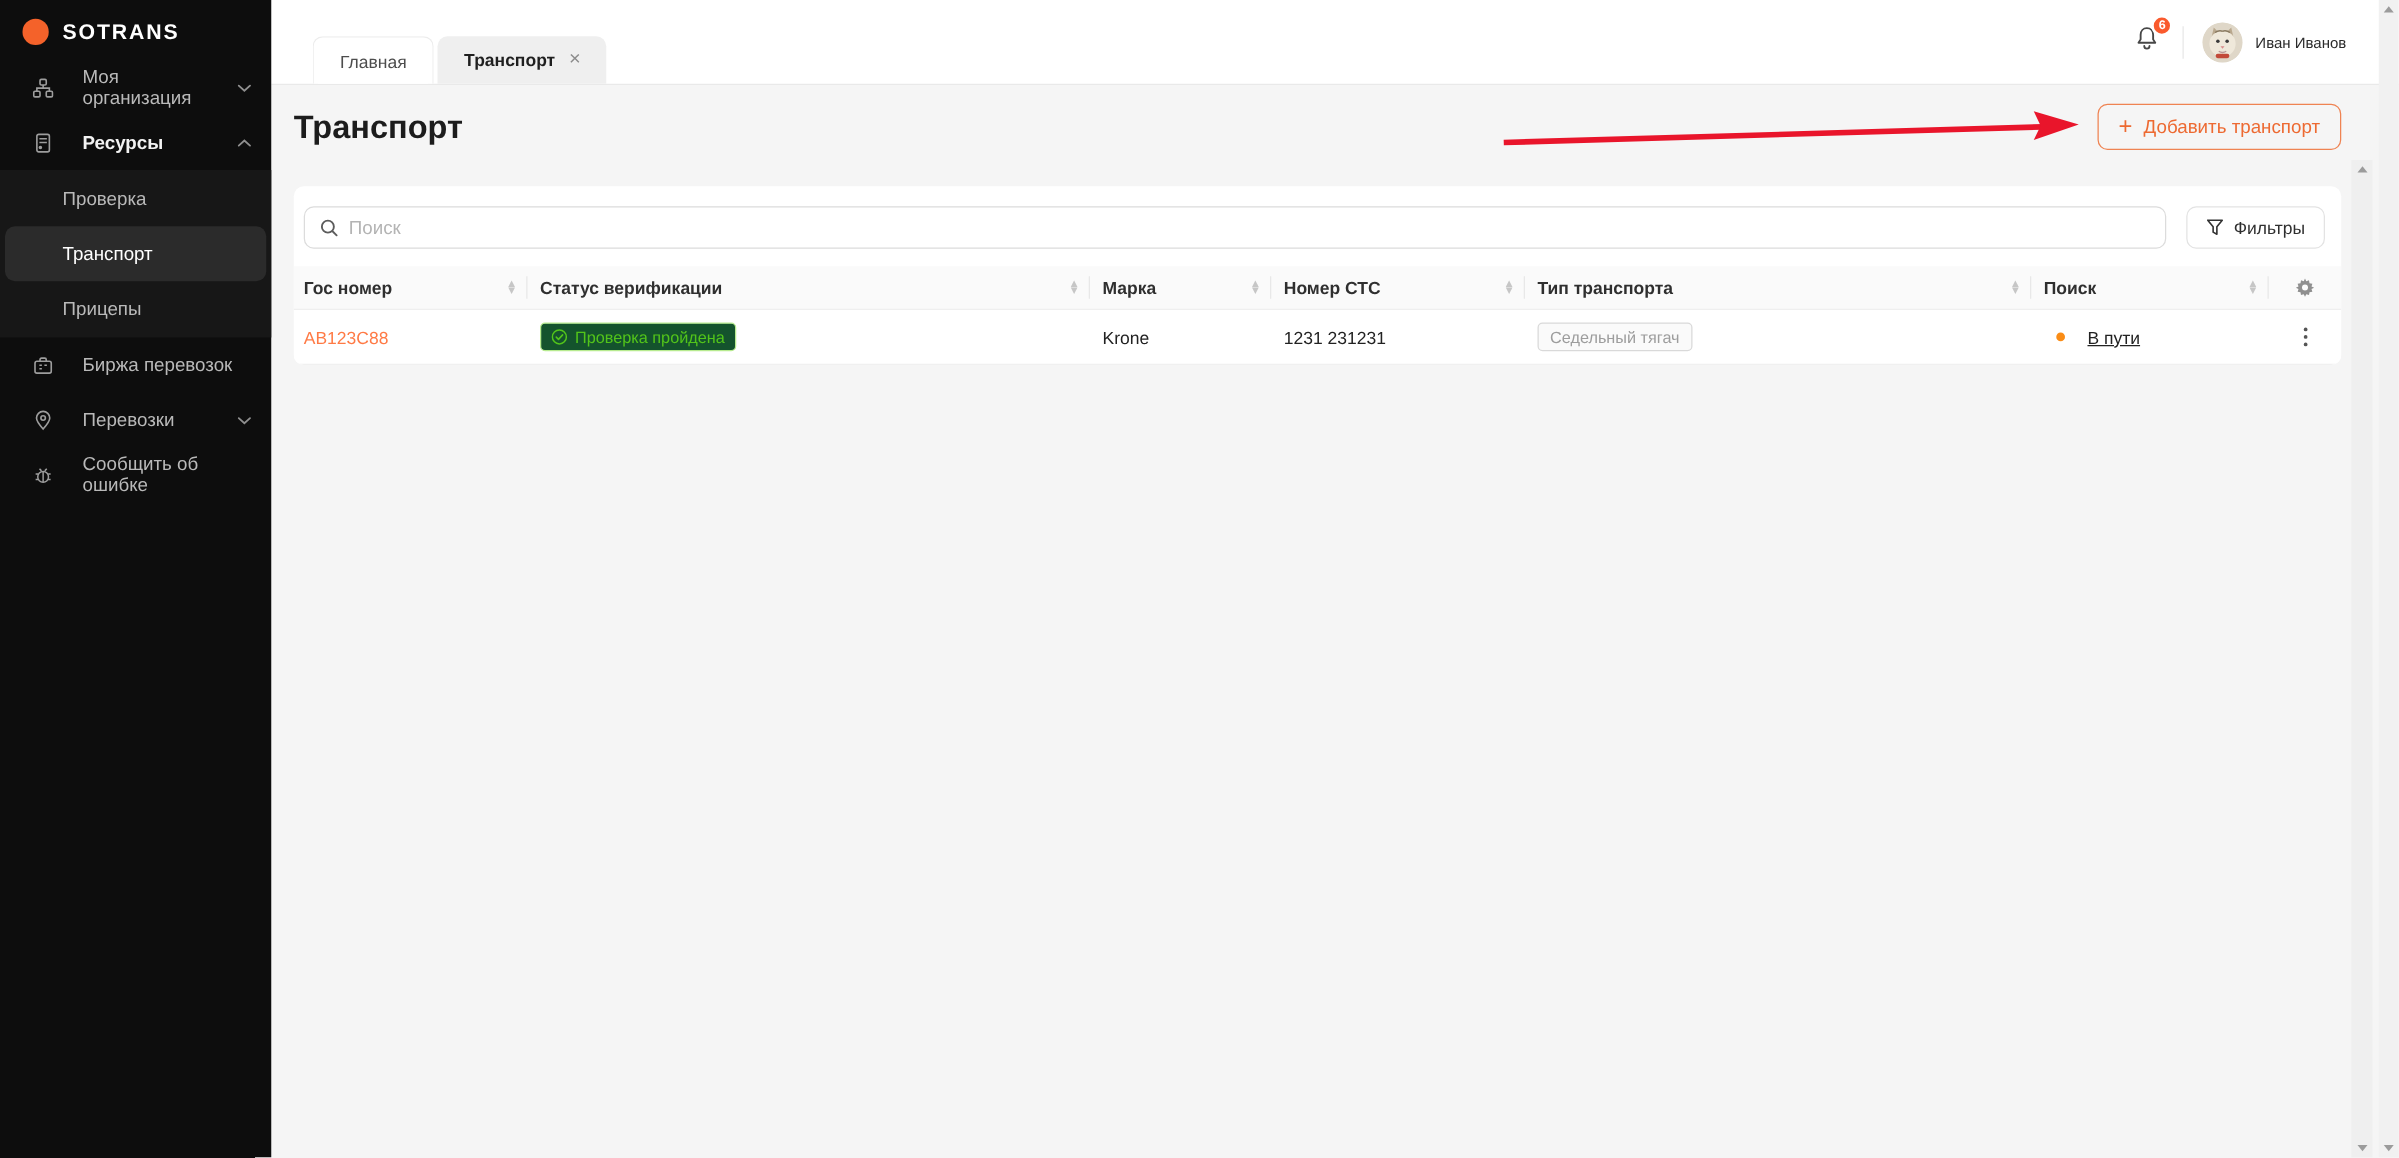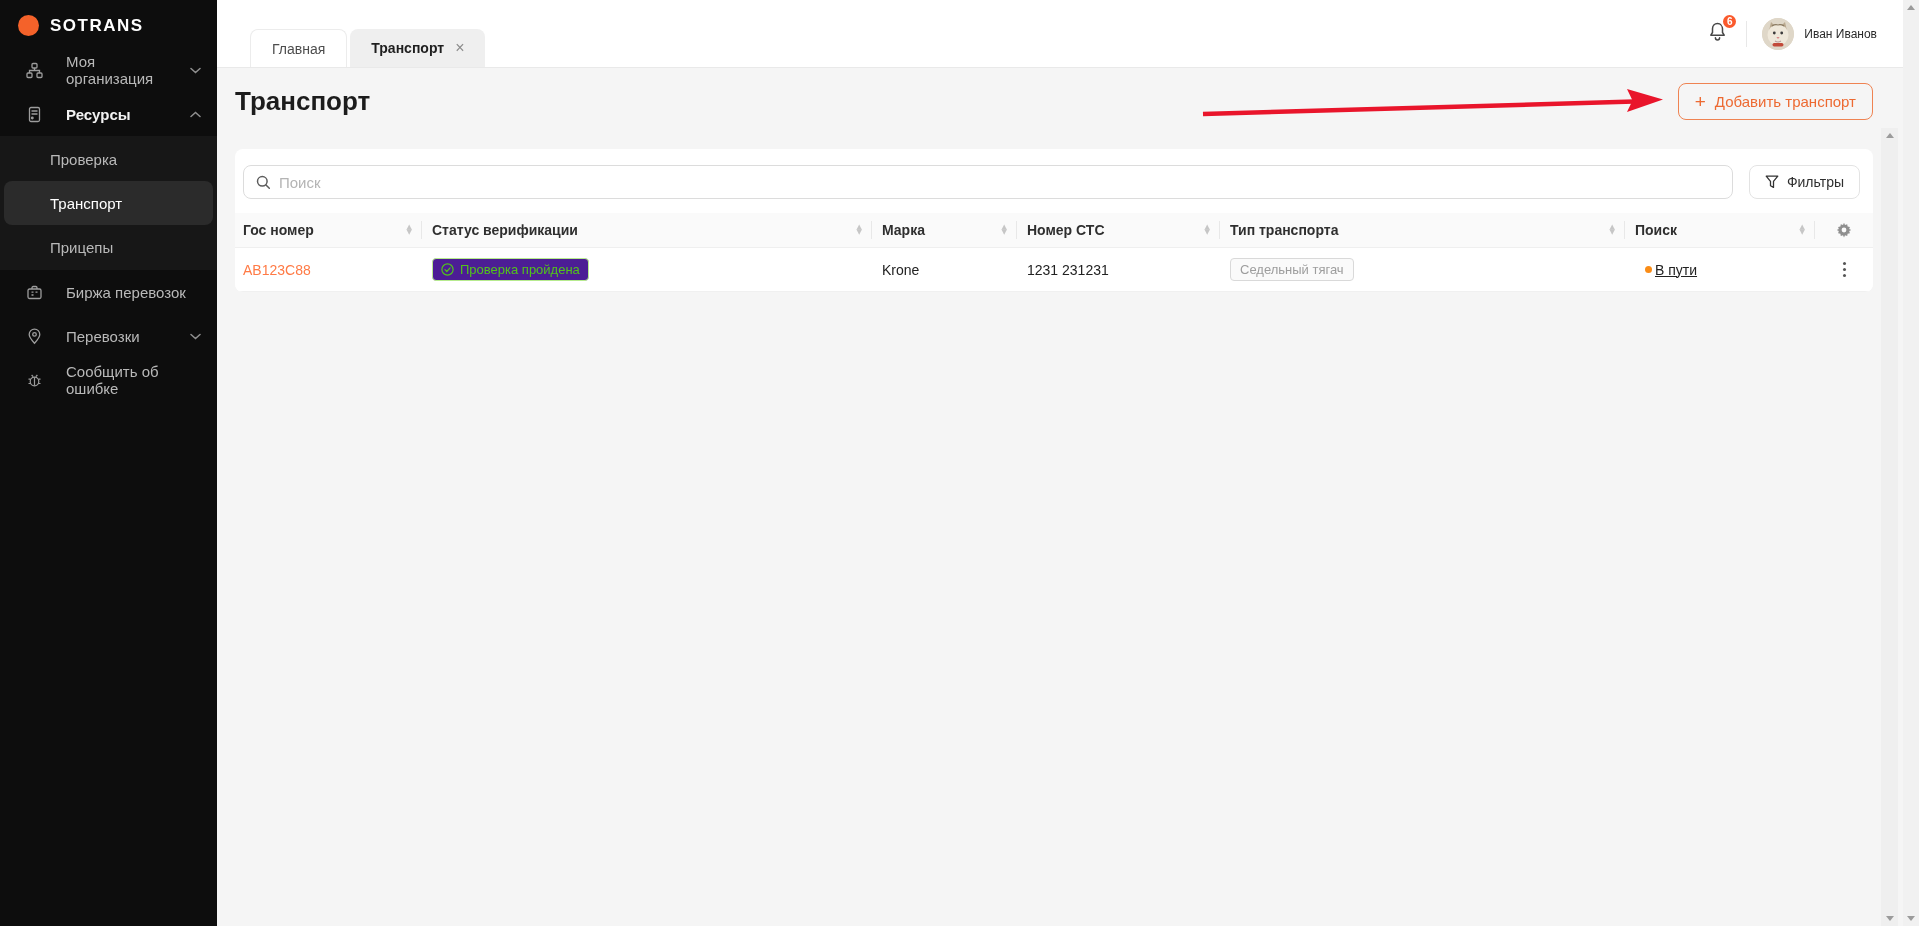--- a/index.html
+++ b/index.html
@@ -50,23 +50,23 @@
   .thead { display:flex; background:#fafafa; height:35px; border-bottom:1px solid #efefef; }
   .th { display:flex; align-items:center; justify-content:space-between; padding:0 10px; font-size:14px; font-weight:bold; color:#2f2f2f; position:relative; }
   .th:not(.last)::after { content:""; position:absolute; right:0; top:8px; bottom:8px; width:1px; background:#e8e8e8; }
   .th:first-child { padding-left:8px; }
   .sorter { display:flex; flex-direction:column; color:#c6c6c6; font-size:7px; line-height:5.5px; font-family:"DejaVu Sans",sans-serif; cursor:pointer; }
   .c1{width:187px;} .c2{width:450px;} .c3{width:145px;} .c4{width:203px;} .c5{width:405px;} .c6{width:190px;} .c7{width:58px; justify-content:center;}
   .trow { display:flex; align-items:center; height:44px; border-bottom:1px solid #f0f0f0; background:#fff; }
   .td { padding:0 10px; font-size:14px; color:#222; display:flex; align-items:center; }
   .td:first-child { padding-left:8px; }
   .link { color:#ff7a45; cursor:pointer; }
-  .badge-green { display:inline-flex; align-items:center; gap:6px; padding:3px 8px; background:#4c1d95; border:1px solid #b7eb8f; border-radius:4px; color:#52c41a; font-size:13px; }
+  .badge-green { display:inline-flex; align-items:center; gap:6px; padding:3px 8px; background:#14532d; border:1px solid #b7eb8f; border-radius:4px; color:#52c41a; font-size:13px; }
   .tag-gray { padding:3px 9px; background:#fafafa; border:1px solid #d9d9d9; border-radius:4px; color:#9d9d9d; font-size:13px; }
-  .statuscell { gap:3px; padding-left:20px;text-decoration:underline; }
+  .statuscell { gap:18px; padding-left:20px;text-decoration:underline; }
   .dot { width:7px; height:7px; border-radius:50%; background:#fa8c16; flex:none; }
   .gearbox { margin:0 auto; color:#8f8f8f; cursor:pointer; display:flex; align-items:center; }
   .kebab { display:flex; flex-direction:column; gap:3px; align-items:center; margin:0 auto; cursor:pointer; padding:4px; }
   .kebab i { width:3px; height:3px; border-radius:50%; background:#555; }
   
   .arrow-svg { position:absolute; left:0; top:0; z-index:15; pointer-events:none; }
   
   .sb { position:absolute; background:#f1f1f1; z-index:20; display:flex; flex-direction:column; justify-content:space-between; align-items:center; padding:5px 0; }
   .sb-outer { right:0; top:0; width:16px; height:100%; }
   .sb-inner { left:1881px; top:128px; width:17px; bottom:0; background:#efefef; z-index:19; }

